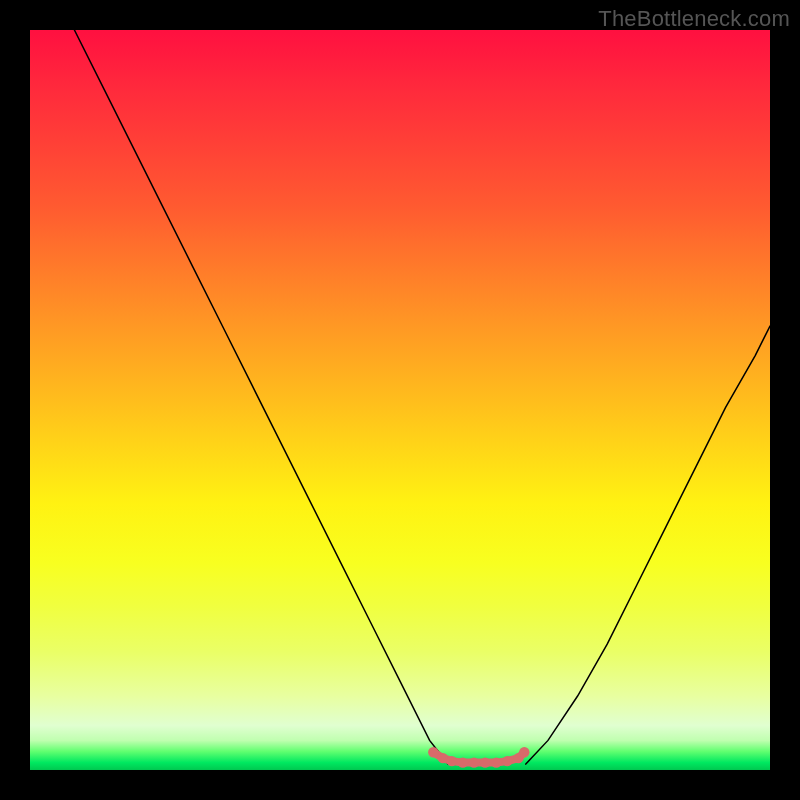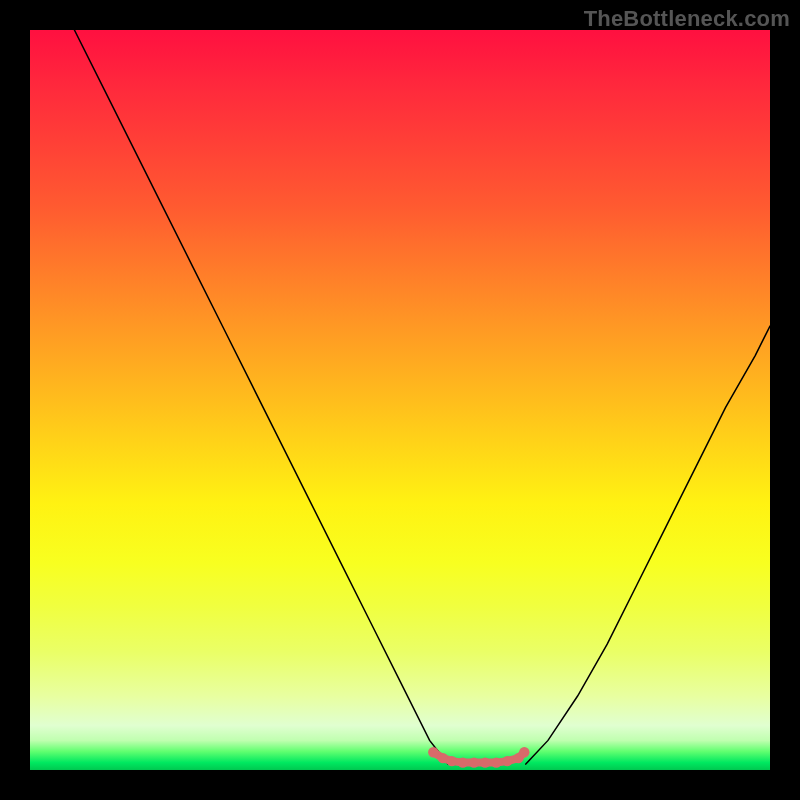--- a/index.html
+++ b/index.html
@@ -29,21 +29,21 @@
       #00e860 99%,
       #00c850 100%
     );
   }
   .svg-layer { position: absolute; left: 0; top: 0; width: 740px; height: 740px; }
   .watermark {
     position: absolute;
     top: 6px; right: 10px;
     color: #555;
     font-size: 22px;
-    font-weight: 700;
+    font-weight: 400;
     letter-spacing: 0.2px;
     user-select: none;
   }
 </style>
 </head>
 <body>
 
 <div class="frame">
   <div class="plot">
     <svg class="svg-layer" viewBox="0 0 740 740">

